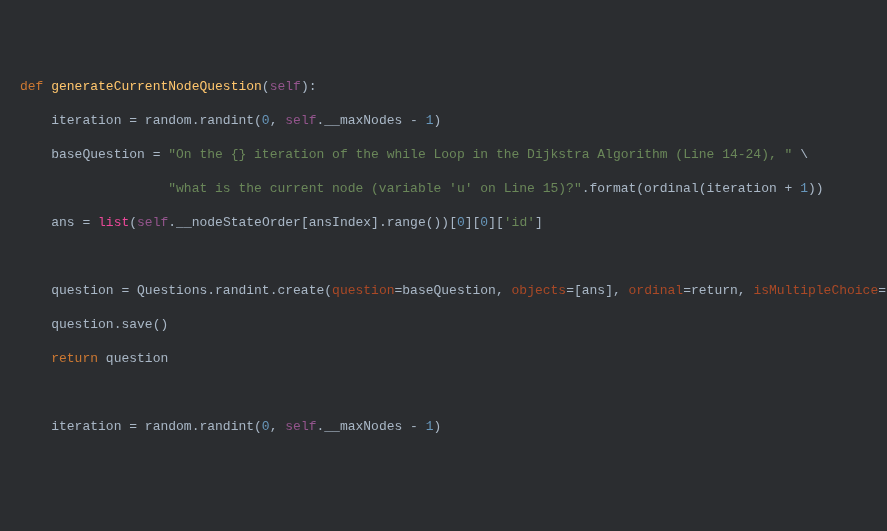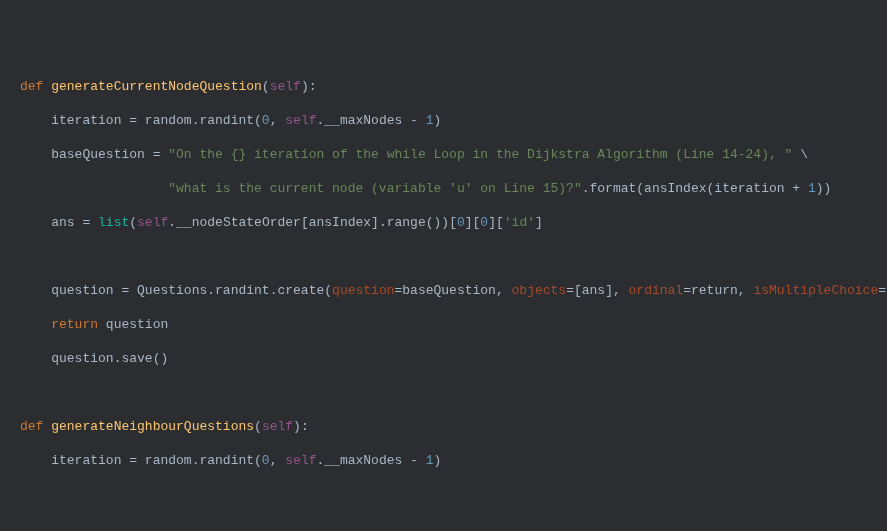--- a/index.html
+++ b/index.html
@@ -12,40 +12,39 @@
     padding: 10px 20px;
     white-space: pre;
     overflow-x: auto;
     width: 887px;
   }
   .kw { color: #cc7832; }
   .fn { color: #ffc66d; }
   .self { color: #94558d; }
   .num { color: #6897bb; }
   .str { color: #6a8759; }
-  .builtin { color: #14b8a6; }
+  .builtin { color: #ec4899; }
   .kwarg { color: #aa4926; }
   .line { display: block; }
 </style>
 </head>
 <body>
 
 
 
 <div><span class="line"><span class="kw">def</span> <span class="fn">generateCurrentNodeQuestion</span>(<span class="self">self</span>):</span>
 <span class="line">    <span>iteration = random.randint(</span><span class="num">0</span><span>, </span><span class="self">self</span><span>.__maxNodes - </span><span class="num">1</span><span>)</span></span>
 <span class="line">    <span>baseQuestion = </span><span class="str">"On the {} iteration of the while Loop in the Dijkstra Algorithm (Line 14-24), "</span><span> \</span></span>
-<span class="line">                   <span class="str">"what is the current node (variable 'u' on Line 15)?"</span><span>.format(ansIndex(iteration + </span><span class="num">1</span><span>))</span></span>
+<span class="line">                   <span class="str">"what is the current node (variable 'u' on Line 15)?"</span><span>.format(ordinal(iteration + </span><span class="num">1</span><span>))</span></span>
 <span class="line">    <span>ans = </span><span class="builtin">list</span><span>(</span><span class="self">self</span><span>.__nodeStateOrder[ansIndex].range())[</span><span class="num">0</span><span>][</span><span class="num">0</span><span>][</span><span class="str">'id'</span><span>]</span></span>
 <span class="line"> </span>
 <span class="line">    <span>question = Questions.randint.create(</span><span class="kwarg">question</span><span>=baseQuestion, </span><span class="kwarg">objects</span><span>=[ans], </span><span class="kwarg">ordinal</span><span>=return, </span><span class="kwarg">isMultipleChoice</span><span>=</span></span>
+<span class="line">    <span>question.save()</span></span>
 <span class="line">    <span class="kw">return</span><span> question</span></span>
-<span class="line">    <span>question.save()</span></span>
 <span class="line"> </span>
-<span class="line"><span class="kw">def</span> <span class="fn">generateNeighbourQuestions</span>(<span class="self">self</span>):</span>
 <span class="line">    <span>iteration = random.randint(</span><span class="num">0</span><span>, </span><span class="self">self</span><span>.__maxNodes - </span><span class="num">1</span><span>)</span></span>
 
 
 
 
 
 
 
 
 

